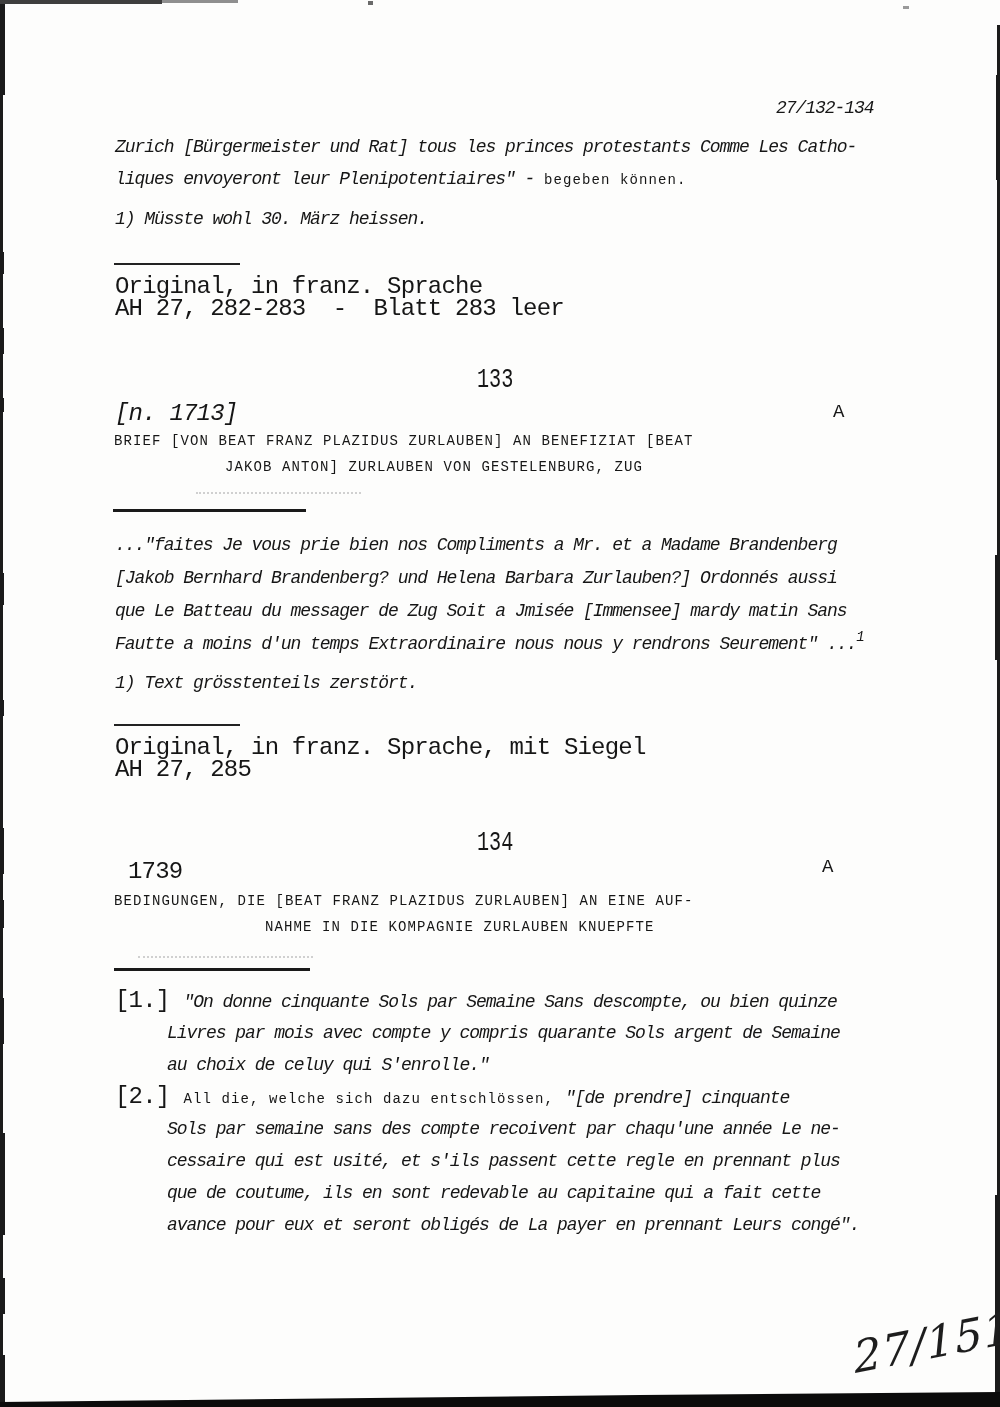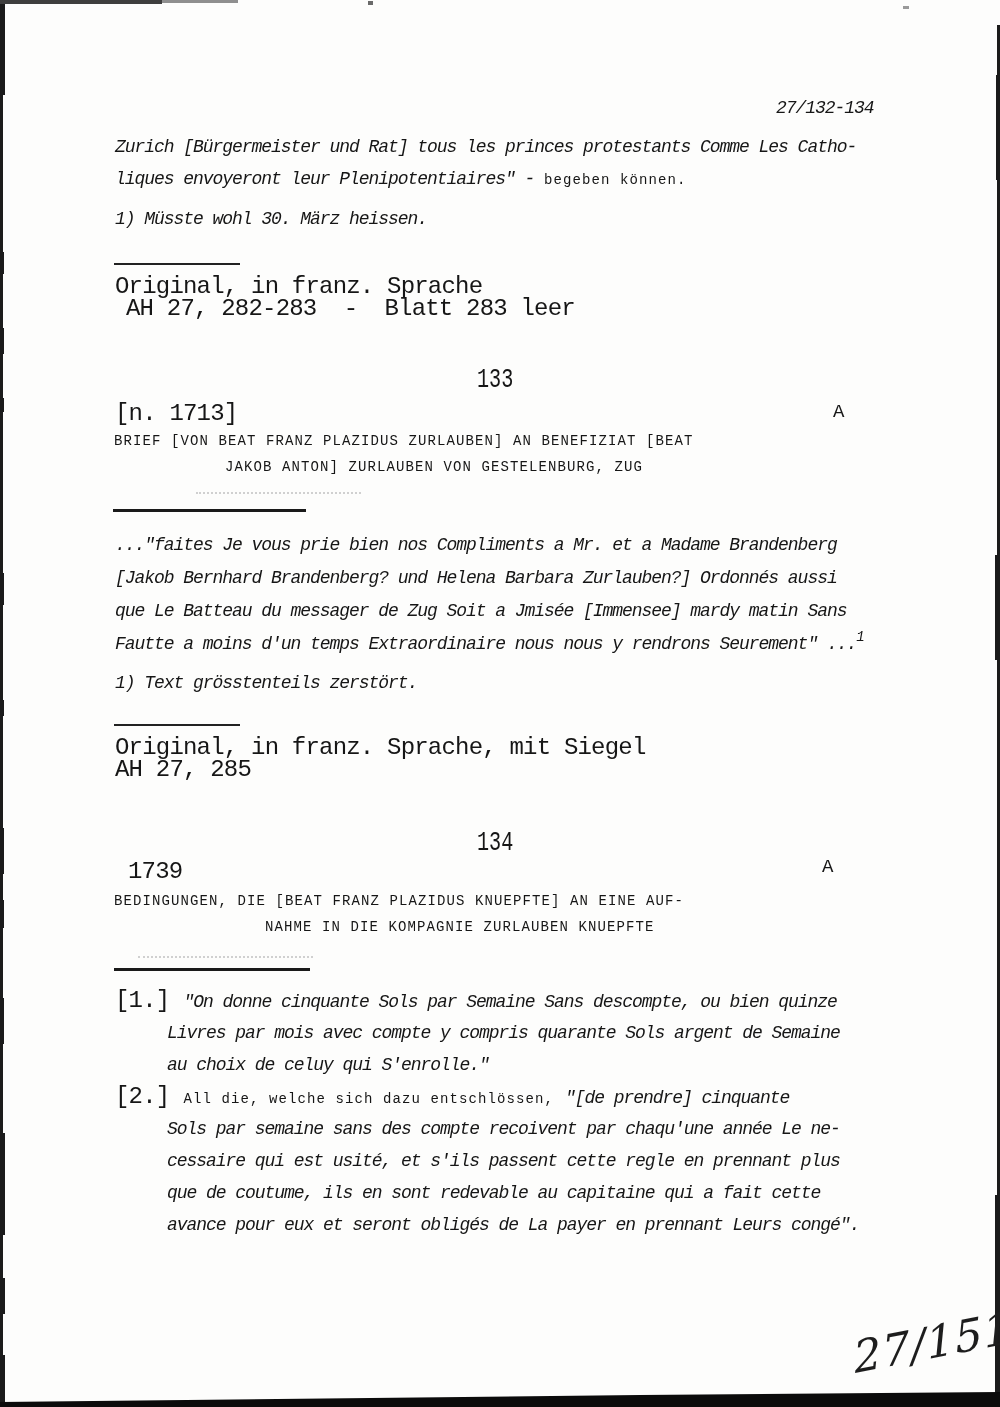--- a/index.html
+++ b/index.html
@@ -67,45 +67,45 @@
 
   <div class="t it" style="left:776px;top:97px;">27/132-134</div>
 
   <div class="t it" style="left:115px;top:136px;">Zurich [Bürgermeister und Rat] tous les princes protestants Comme Les Catho-</div>
   <div class="t it" style="left:115px;top:168px;"><span>liques envoyeront leur Plenipotentiaires" - </span><span class="sp">begeben können.</span></div>
   <div class="t it" style="left:115px;top:208px;">1) Müsste wohl 30. März heissen.</div>
 
   <div class="rule" style="left:114px;top:263px;width:126px;height:2px;"></div>
   <div class="t up" style="left:115px;top:276px;">Original, in franz. Sprache</div>
   <div class="speck" style="left:309px;top:290px;width:3px;height:3px;"></div>
-  <div class="t up" style="left:126px;top:298px;">AH 27, 282-283  -  Blatt 283 leer</div>
+  <div class="t up" style="left:115px;top:298px;">AH 27, 282-283  -  Blatt 283 leer</div>
 
   <div class="t big" style="left:477px;top:365px;">133</div>
-  <div class="t up" style="left:115px;top:403px;">[n. 1713]</div>
+  <div class="t up" style="left:115px;top:403px;font-style:italic;">[n. 1713]</div>
   <div class="t up" style="left:833px;top:401px;font-size:19px;">A</div>
   <div class="t sp" style="left:114px;top:430px;">BRIEF [VON BEAT FRANZ PLAZIDUS ZURLAUBEN] AN BENEFIZIAT [BEAT</div>
   <div class="t sp" style="left:225px;top:456px;">JAKOB ANTON] ZURLAUBEN VON GESTELENBURG, ZUG</div>
 
   <div class="dots" style="left:196px;top:492px;width:165px;"></div>
   <div class="rule dark" style="left:113px;top:509px;width:193px;height:3px;"></div>
 
   <div class="t it" style="left:115px;top:534px;">..."faites Je vous prie bien nos Compliments a Mr. et a Madame Brandenberg</div>
   <div class="t it" style="left:115px;top:567px;">[Jakob Bernhard Brandenberg? und Helena Barbara Zurlauben?] Ordonnés aussi</div>
   <div class="t it" style="left:115px;top:600px;">que Le Batteau du messager de Zug Soit a Jmisée [Immensee] mardy matin Sans</div>
   <div class="t it" style="left:115px;top:633px;"><span>Fautte a moins d'un temps Extraordinaire nous nous y rendrons Seurement" ...</span><span class="sup">1</span></div>
 
   <div class="t it" style="left:115px;top:672px;">1) Text grösstenteils zerstört.</div>
   <div class="rule" style="left:114px;top:724px;width:126px;height:2px;"></div>
   <div class="t up" style="left:115px;top:737px;">Original, in franz. Sprache, mit Siegel</div>
   <div class="t up" style="left:115px;top:759px;">AH 27, 285</div>
 
   <div class="t big" style="left:477px;top:828px;">134</div>
   <div class="t up" style="left:115px;top:861px;margin-left:13px;">1739</div>
   <div class="t up" style="left:822px;top:856px;font-size:19px;">A</div>
-  <div class="t sp" style="left:114px;top:890px;">BEDINGUNGEN, DIE [BEAT FRANZ PLAZIDUS KNUEPFTE] AN EINE AUF-</div>
+  <div class="t sp" style="left:114px;top:890px;">BEDINGUNGEN, DIE [BEAT FRANZ PLAZIDUS ZURLAUBEN] AN EINE AUF-</div>
   <div class="t sp" style="left:265px;top:916px;">NAHME IN DIE KOMPAGNIE ZURLAUBEN KNUEPFTE</div>
 
   <div class="dots" style="left:138px;top:956px;width:175px;"></div>
   <div class="rule dark" style="left:114px;top:968px;width:196px;height:3px;"></div>
 
   <div class="t" style="left:115px;top:990px;"><span class="up marker">[1.]</span><span class="it">"On donne cinquante Sols par Semaine Sans descompte, ou bien quinze</span></div>
   <div class="t it" style="left:167px;top:1054px;">au choix de celuy qui S'enrolle."</div>
   <div class="t it" style="left:167px;top:1022px;">Livres par mois avec compte y compris quarante Sols argent de Semaine</div>
 
   <div class="t" style="left:115px;top:1086px;"><span class="up marker">[2.]</span><span class="sp">All die, welche sich dazu entschlössen,</span><span class="it gapL">"[de prendre] cinquante</span></div>

